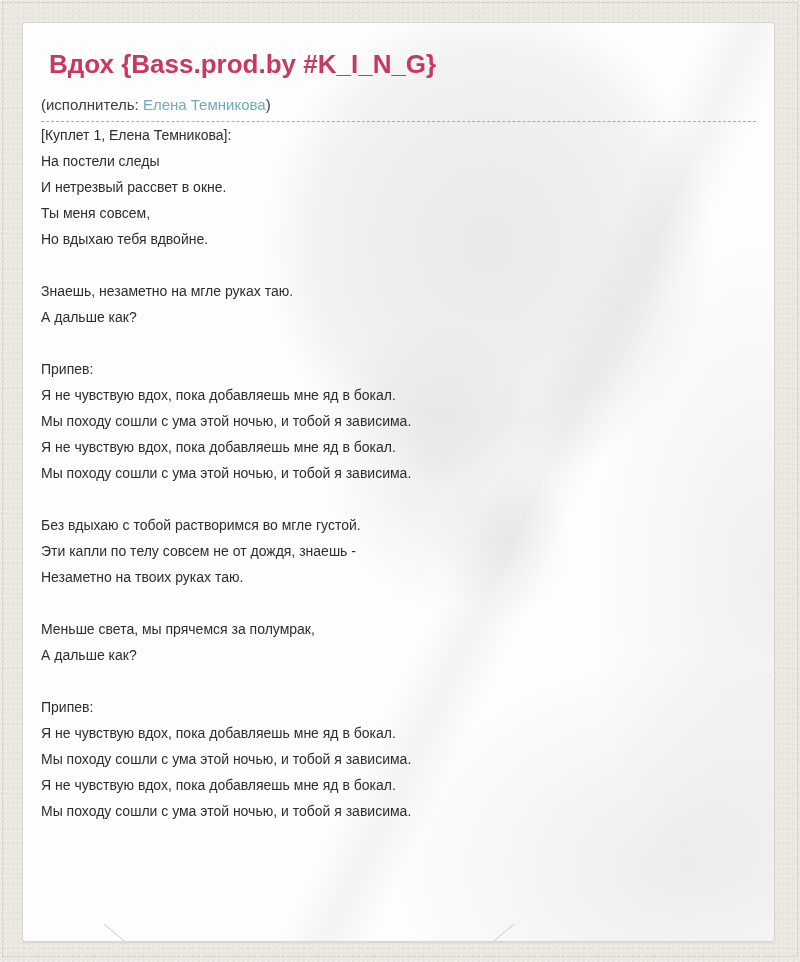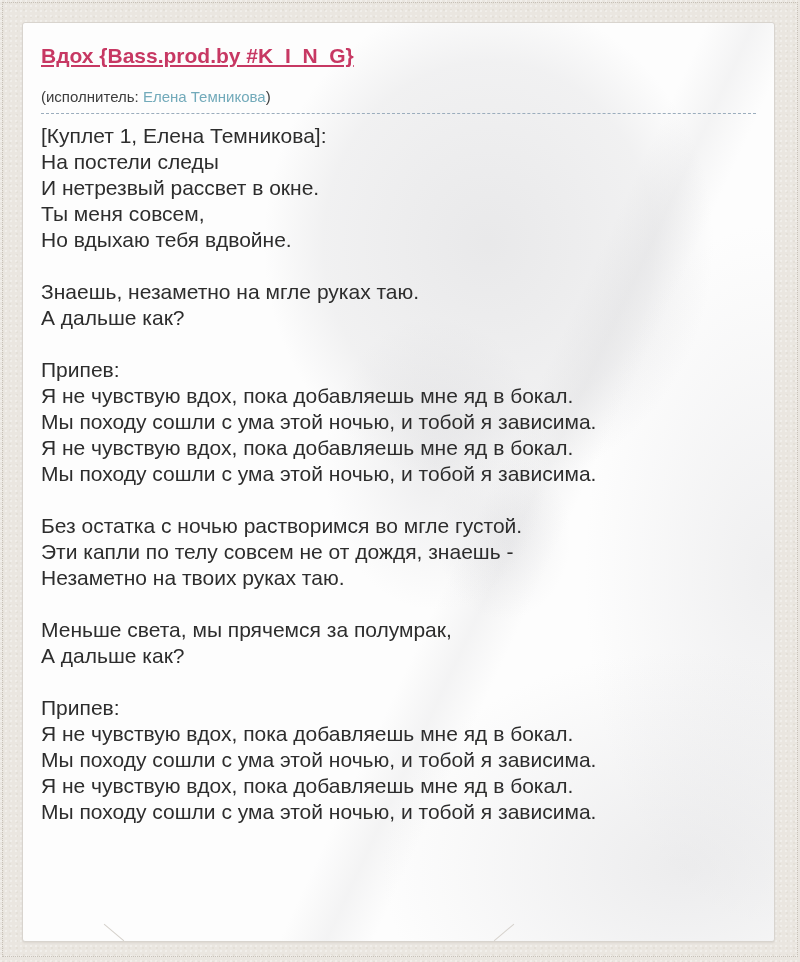--- a/index.html
+++ b/index.html
@@ -69,45 +69,43 @@
   }
   .crease.c1 { left: 78px; bottom: 8px; }
   .crease.c2 { left: 468px; bottom: 8px; transform: rotate(-40deg); }
 
   .content {
     position: relative;
     z-index: 1;
   }
 
   h1.title {
-    margin: 0;
-    font-size: 21px;
+    margin: 8px;
+    font-size: 26px;
     font-weight: bold;
     color: var(--title-color, #c73863);
     line-height: 26px;
-    text-decoration: underline;
   }
 
   .subtitle {
     margin-top: 18px;
     font-size: 15px;
     color: var(--subtitle-color, #3c3c3c);
     padding-bottom: 7px;
     border-bottom: 1px dashed var(--separator-color, #9badbd);
     line-height: 19px;
   }
   .artist-link {
     color: var(--link-color, #72aaba);
     text-decoration: none;
     cursor: pointer;
   }
 
   .lyrics {
-    margin-top: 9px;
-    font-size: 21px;
+    font-size: 14px;
     line-height: 26px;
     color: var(--lyrics-color, #2d2d2d);
   }
   .lyric-line {
     white-space: pre-wrap;
   }
 </style>
 </head>
 <body>
 
@@ -132,21 +130,21 @@
         <div class="lyric-line">&nbsp;</div>
         <div class="lyric-line">Знаешь, незаметно на мгле руках таю.</div>
         <div class="lyric-line">А дальше как?</div>
         <div class="lyric-line">&nbsp;</div>
         <div class="lyric-line">Припев:</div>
         <div class="lyric-line">Я не чувствую вдох, пока добавляешь мне яд в бокал.</div>
         <div class="lyric-line">Мы походу сошли с ума этой ночью, и тобой я зависима.</div>
         <div class="lyric-line">Я не чувствую вдох, пока добавляешь мне яд в бокал.</div>
         <div class="lyric-line">Мы походу сошли с ума этой ночью, и тобой я зависима.</div>
         <div class="lyric-line">&nbsp;</div>
-        <div class="lyric-line">Без остатка с ночью растворимся во мгле густой.</div>
+        <div class="lyric-line">Без вдыхаю с тобой растворимся во мгле густой.</div>
         <div class="lyric-line">Эти капли по телу совсем не от дождя, знаешь -</div>
         <div class="lyric-line">Незаметно на твоих руках таю.</div>
         <div class="lyric-line">&nbsp;</div>
         <div class="lyric-line">Меньше света, мы прячемся за полумрак,</div>
         <div class="lyric-line">А дальше как?</div>
         <div class="lyric-line">&nbsp;</div>
         <div class="lyric-line">Припев:</div>
         <div class="lyric-line">Я не чувствую вдох, пока добавляешь мне яд в бокал.</div>
         <div class="lyric-line">Мы походу сошли с ума этой ночью, и тобой я зависима.</div>
         <div class="lyric-line">Я не чувствую вдох, пока добавляешь мне яд в бокал.</div>

